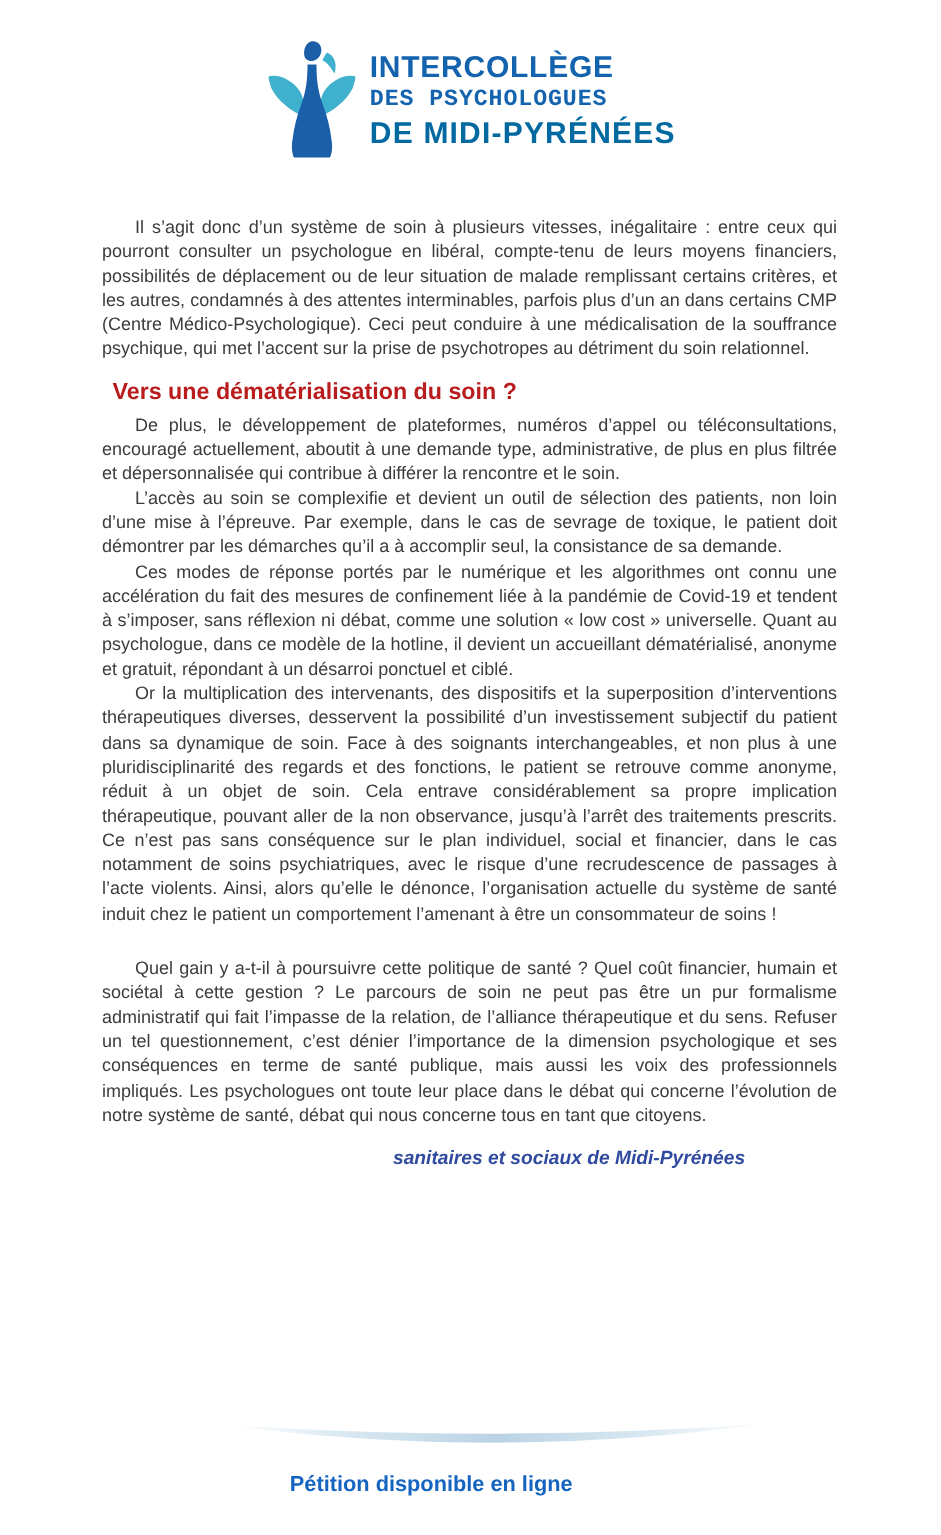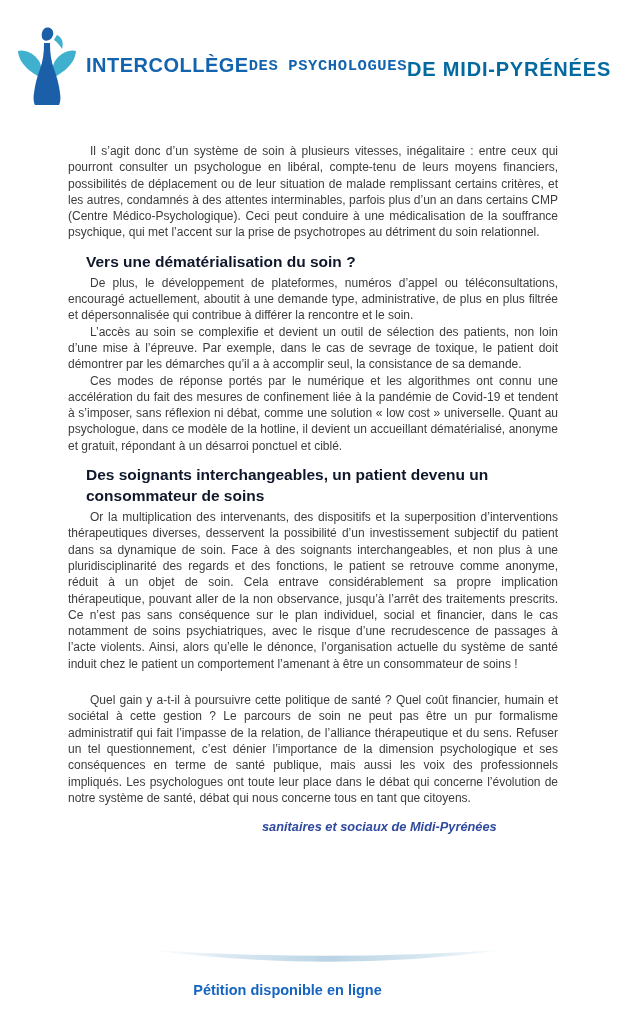--- a/index.html
+++ b/index.html
@@ -11,21 +11,21 @@
     font-family:"Liberation Sans","DejaVu Sans",sans-serif;
     overflow:hidden;
   }
   
   .logo{
     display:flex;align-items:center;justify-content:center;
     gap:8px;
     padding-top:27px;
   }
   .logo-figure{width:62px;height:80px;flex:0 0 auto;}
-  .logo-text{display:flex;flex-direction:row;line-height:1;}
+  .logo-text{display:flex;flex-direction:column;line-height:1;}
   .logo-line1{
     color:#1463ae;font-weight:bold;font-size:20px;letter-spacing:.5px;
   }
   .logo-line2{
     color:#1463ae;font-weight:bold;font-size:15.5px;letter-spacing:.6px;
     margin-top:4px;
     font-family:Liberation Mono, monospace;
   }
   .logo-line3{
     color:#0369a1;font-weight:bold;font-size:20px;letter-spacing:.8px;
@@ -38,26 +38,26 @@
     font-size:12px;
     line-height:16.3px;
     text-align:justify;
   }
   .main p{
     margin:0;
     text-indent:22px;
   }
   .main p.gap-before{margin-top:20px;}
   h2.section-heading{
-    color:#0f172a;
+    color:#b91c1c;
     font-size:15.5px;
     line-height:21px;
     font-weight:bold;
     text-align:left;
-    margin:10px 0 3px 18px;
+    margin:10px 0 3px 7px;
   }
   
   .signature{
     margin:13px 0 0 194px;
     color:#2f4a9e;
     font-weight:bold;
     font-style:italic;
     font-size:12.8px;
     line-height:16.5px;
     text-align:left;
@@ -108,21 +108,20 @@
 
   <main class="main">
 
     <p>Il s’agit donc d’un système de soin à plusieurs vitesses, inégalitaire : entre ceux qui pourront consulter un psychologue en libéral, compte-tenu de leurs moyens financiers, possibilités de déplacement ou de leur situation de malade remplissant certains critères, et les autres, condamnés à des attentes interminables, parfois plus d’un an dans certains CMP (Centre Médico-Psychologique). Ceci peut conduire à une médicalisation de la souffrance psychique, qui met l’accent sur la prise de psychotropes au détriment du soin relationnel.</p>
 
     <h2 class="section-heading">Vers une dématérialisation du soin ?</h2>
     <p>De plus, le développement de plateformes, numéros d’appel ou téléconsultations, encouragé actuellement, aboutit à une demande type, administrative, de plus en plus filtrée et dépersonnalisée qui contribue à différer la rencontre et le soin.</p>
     <p>L’accès au soin se complexifie et devient un outil de sélection des patients, non loin d’une mise à l’épreuve. Par exemple, dans le cas de sevrage de toxique, le patient doit démontrer par les démarches qu’il a à accomplir seul, la consistance de sa demande.</p>
     <p>Ces modes de réponse portés par le numérique et les algorithmes ont connu une accélération du fait des mesures de confinement liée à la pandémie de Covid-19 et tendent à s’imposer, sans réflexion ni débat, comme une solution « low cost » universelle. Quant au psychologue, dans ce modèle de la hotline, il devient un accueillant dématérialisé, anonyme et gratuit, répondant à un désarroi ponctuel et ciblé.</p>
 
-    <h2 class="section-heading">Des soignants interchangeables, un patient devenu un consommateur de soins</h2>
     <p>Or la multiplication des intervenants, des dispositifs et la superposition d’interventions thérapeutiques diverses, desservent la possibilité d’un investissement subjectif du patient dans sa dynamique de soin. Face à des soignants interchangeables, et non plus à une pluridisciplinarité des regards et des fonctions, le patient se retrouve comme anonyme, réduit à un objet de soin. Cela entrave considérablement sa propre implication thérapeutique, pouvant aller de la non observance, jusqu’à l’arrêt des traitements prescrits. Ce n’est pas sans conséquence sur le plan individuel, social et financier, dans le cas notamment de soins psychiatriques, avec le risque d’une recrudescence de passages à l’acte violents. Ainsi, alors qu’elle le dénonce, l’organisation actuelle du système de santé induit chez le patient un comportement l’amenant à être un consommateur de soins !</p>
     <p class="gap-before">Quel gain y a-t-il à poursuivre cette politique de santé ? Quel coût financier, humain et sociétal à cette gestion ? Le parcours de soin ne peut pas être un pur formalisme administratif qui fait l’impasse de la relation, de l’alliance thérapeutique et du sens. Refuser un tel questionnement, c’est dénier l’importance de la dimension psychologique et ses conséquences en terme de santé publique, mais aussi les voix des professionnels impliqués. Les psychologues ont toute leur place dans le débat qui concerne l’évolution de notre système de santé, débat qui nous concerne tous en tant que citoyens.</p>
 
     <div class="signature">
       <div>sanitaires et sociaux de Midi-Pyrénées</div>
     </div>
   </main>
 
   <footer class="footer">
     <span class="footer-swoosh">

